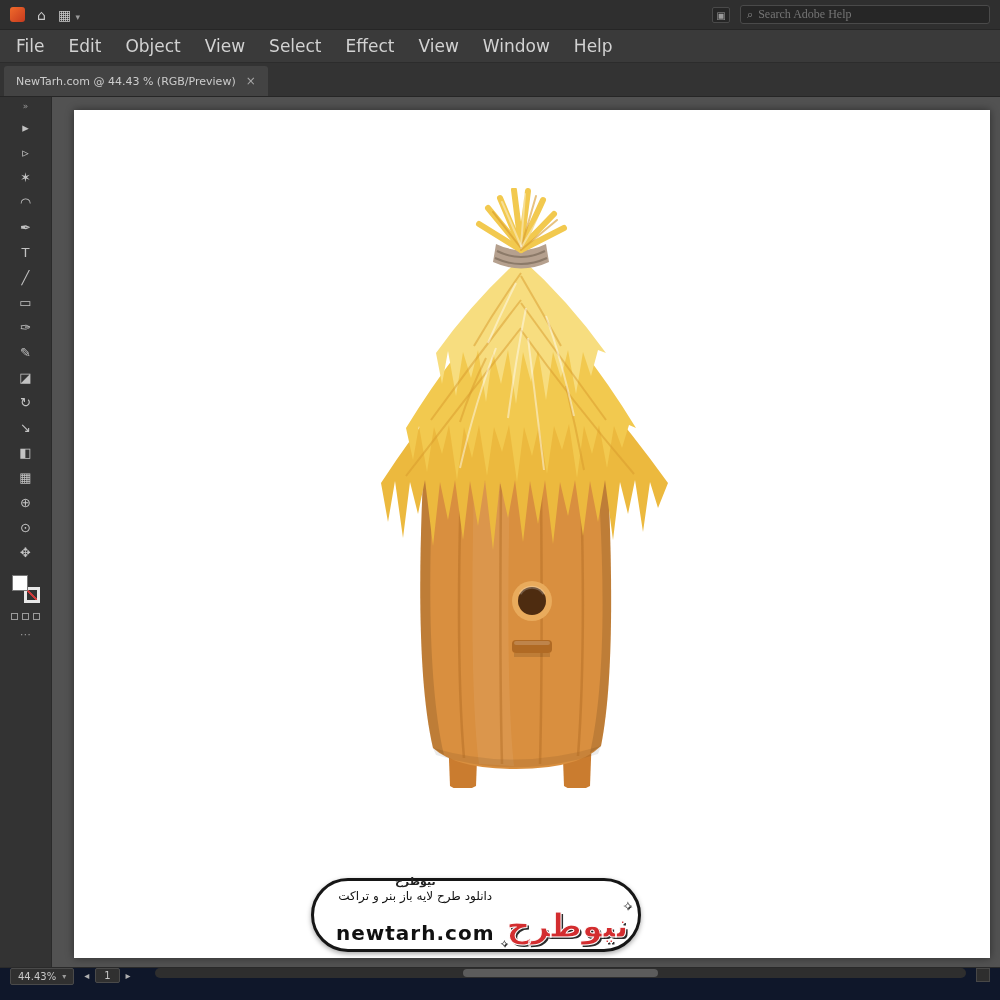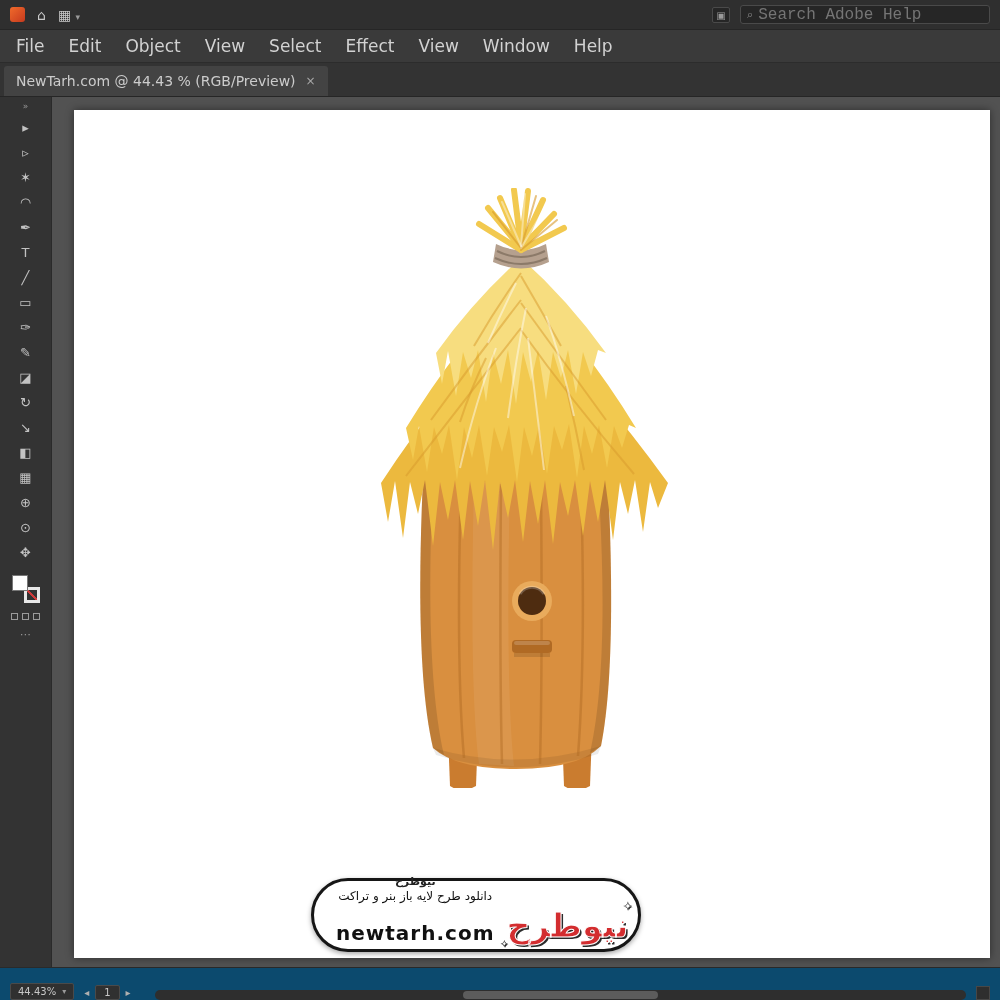--- a/index.html
+++ b/index.html
@@ -13,35 +13,35 @@
   .app-logo { width:15px; height:15px; border-radius:3px;
     background:linear-gradient(135deg,#f06a2b,#c63a1e); }
   .tb-icon { color:#c8c8c8; font-size:14px; line-height:1; cursor:default; }
   .tb-chev { color:#9a9a9a; font-size:9px; }
   .tb-right { margin-left:auto; display:flex; align-items:center; gap:10px; }
   .tb-sq { width:18px; height:16px; background:#262626; border:1px solid #4a4a4a;
     border-radius:2px; color:#9a9a9a; font-size:10px; text-align:center; line-height:15px; }
   .searchbox { width:250px; height:19px; background:#262626; border:1px solid #4a4a4a;
     border-radius:3px; display:flex; align-items:center; padding:0 6px; gap:5px; }
   .searchbox input { flex:1; background:transparent; border:none; outline:none;
-    color:#9a9a9a; font-size:16px; font-family:Liberation Mono, monospace; }
+    color:#9a9a9a; font-size:12px; font-family:Liberation Serif, serif; }
   .search-glyph { color:#8a8a8a; font-size:11px; }
 
   
   .menubar { height:33px; background:#3a3a3a; display:flex; align-items:center;
     padding:0 16px; gap:24px; border-bottom:1px solid #2c2c2c; }
   .menu-item { color:#d2d2d2; font-size:17px; cursor:default; }
 
   
   .tabbar { height:34px; background:#333333; display:flex; align-items:flex-end;
     border-bottom:1px solid #262626; }
   .doc-tab { height:30px; background:#434343; display:flex; align-items:center;
     gap:10px; padding:0 12px; margin-left:4px; border-top-left-radius:3px;
     border-top-right-radius:3px; }
-  .doc-tab .title { color:#cccccc; font-size:14px; white-space:nowrap; }
+  .doc-tab .title { color:#cccccc; font-size:11px; white-space:nowrap; }
   .doc-tab .close { color:#a8a8a8; font-size:12px; cursor:default; }
 
   
   .main { flex:1; display:flex; min-height:0; }
   .toolbar { width:52px; background:#333333; border-right:1px solid #2a2a2a;
     display:flex; flex-direction:column; align-items:center; padding-top:4px; }
   .tb-expand { color:#9a9a9a; font-size:9px; margin-bottom:4px; }
   .tool { width:34px; height:25px; display:flex; align-items:center;
     justify-content:center; color:#c2c2c2; font-size:13px; border-radius:3px; }
   .swatches { position:relative; width:28px; height:28px; margin-top:10px; }
@@ -74,22 +74,22 @@
     letter-spacing:1px; margin-top:18px; }
   .wm-logo { position:relative; direction:rtl; font-size:33px; font-weight:bold;
     color:#d32d2f; -webkit-text-stroke:1px #ffffff;
     text-shadow:2px 2px 0 rgba(20,20,20,.9); white-space:nowrap; }
   .wm-spark1 { position:absolute; top:-6px; right:-4px; font-size:11px; color:#ffffff;
     -webkit-text-stroke:0.5px #333; text-shadow:1px 1px 0 #222; }
   .wm-spark2 { position:absolute; bottom:-4px; left:-6px; font-size:9px; color:#ffffff;
     -webkit-text-stroke:0.5px #333; text-shadow:1px 1px 0 #222; }
 
   
-  .statusbar { height:33px; background:#0c4a6e; border-top:1px solid #2a2a2a;
-    display:flex; align-items:flex-end; padding:0 10px; gap:10px; }
+  .statusbar { height:33px; background:#0f172a; border-top:1px solid #2a2a2a;
+    display:flex; align-items:flex-start; padding:0 10px; gap:10px; }
   .zoom-box { display:flex; align-items:center; gap:6px; background:#303030;
     border:1px solid #4a4a4a; border-radius:2px; padding:2px 7px;
     color:#c8c8c8; font-size:10px; }
   .zoom-box .chev { font-size:8px; color:#9a9a9a; }
   .ab-nav { display:flex; align-items:center; gap:6px; color:#b0b0b0; font-size:10px; }
   .ab-nav .num { background:#303030; border:1px solid #4a4a4a; padding:1px 8px;
     border-radius:2px; color:#c8c8c8; }
   .h-scroll { flex:1; height:10px; background:#2e2e2e; border-radius:5px;
     position:relative; margin-left:14px; }
   .h-thumb { position:absolute; left:38%; width:24%; top:1px; bottom:1px;

